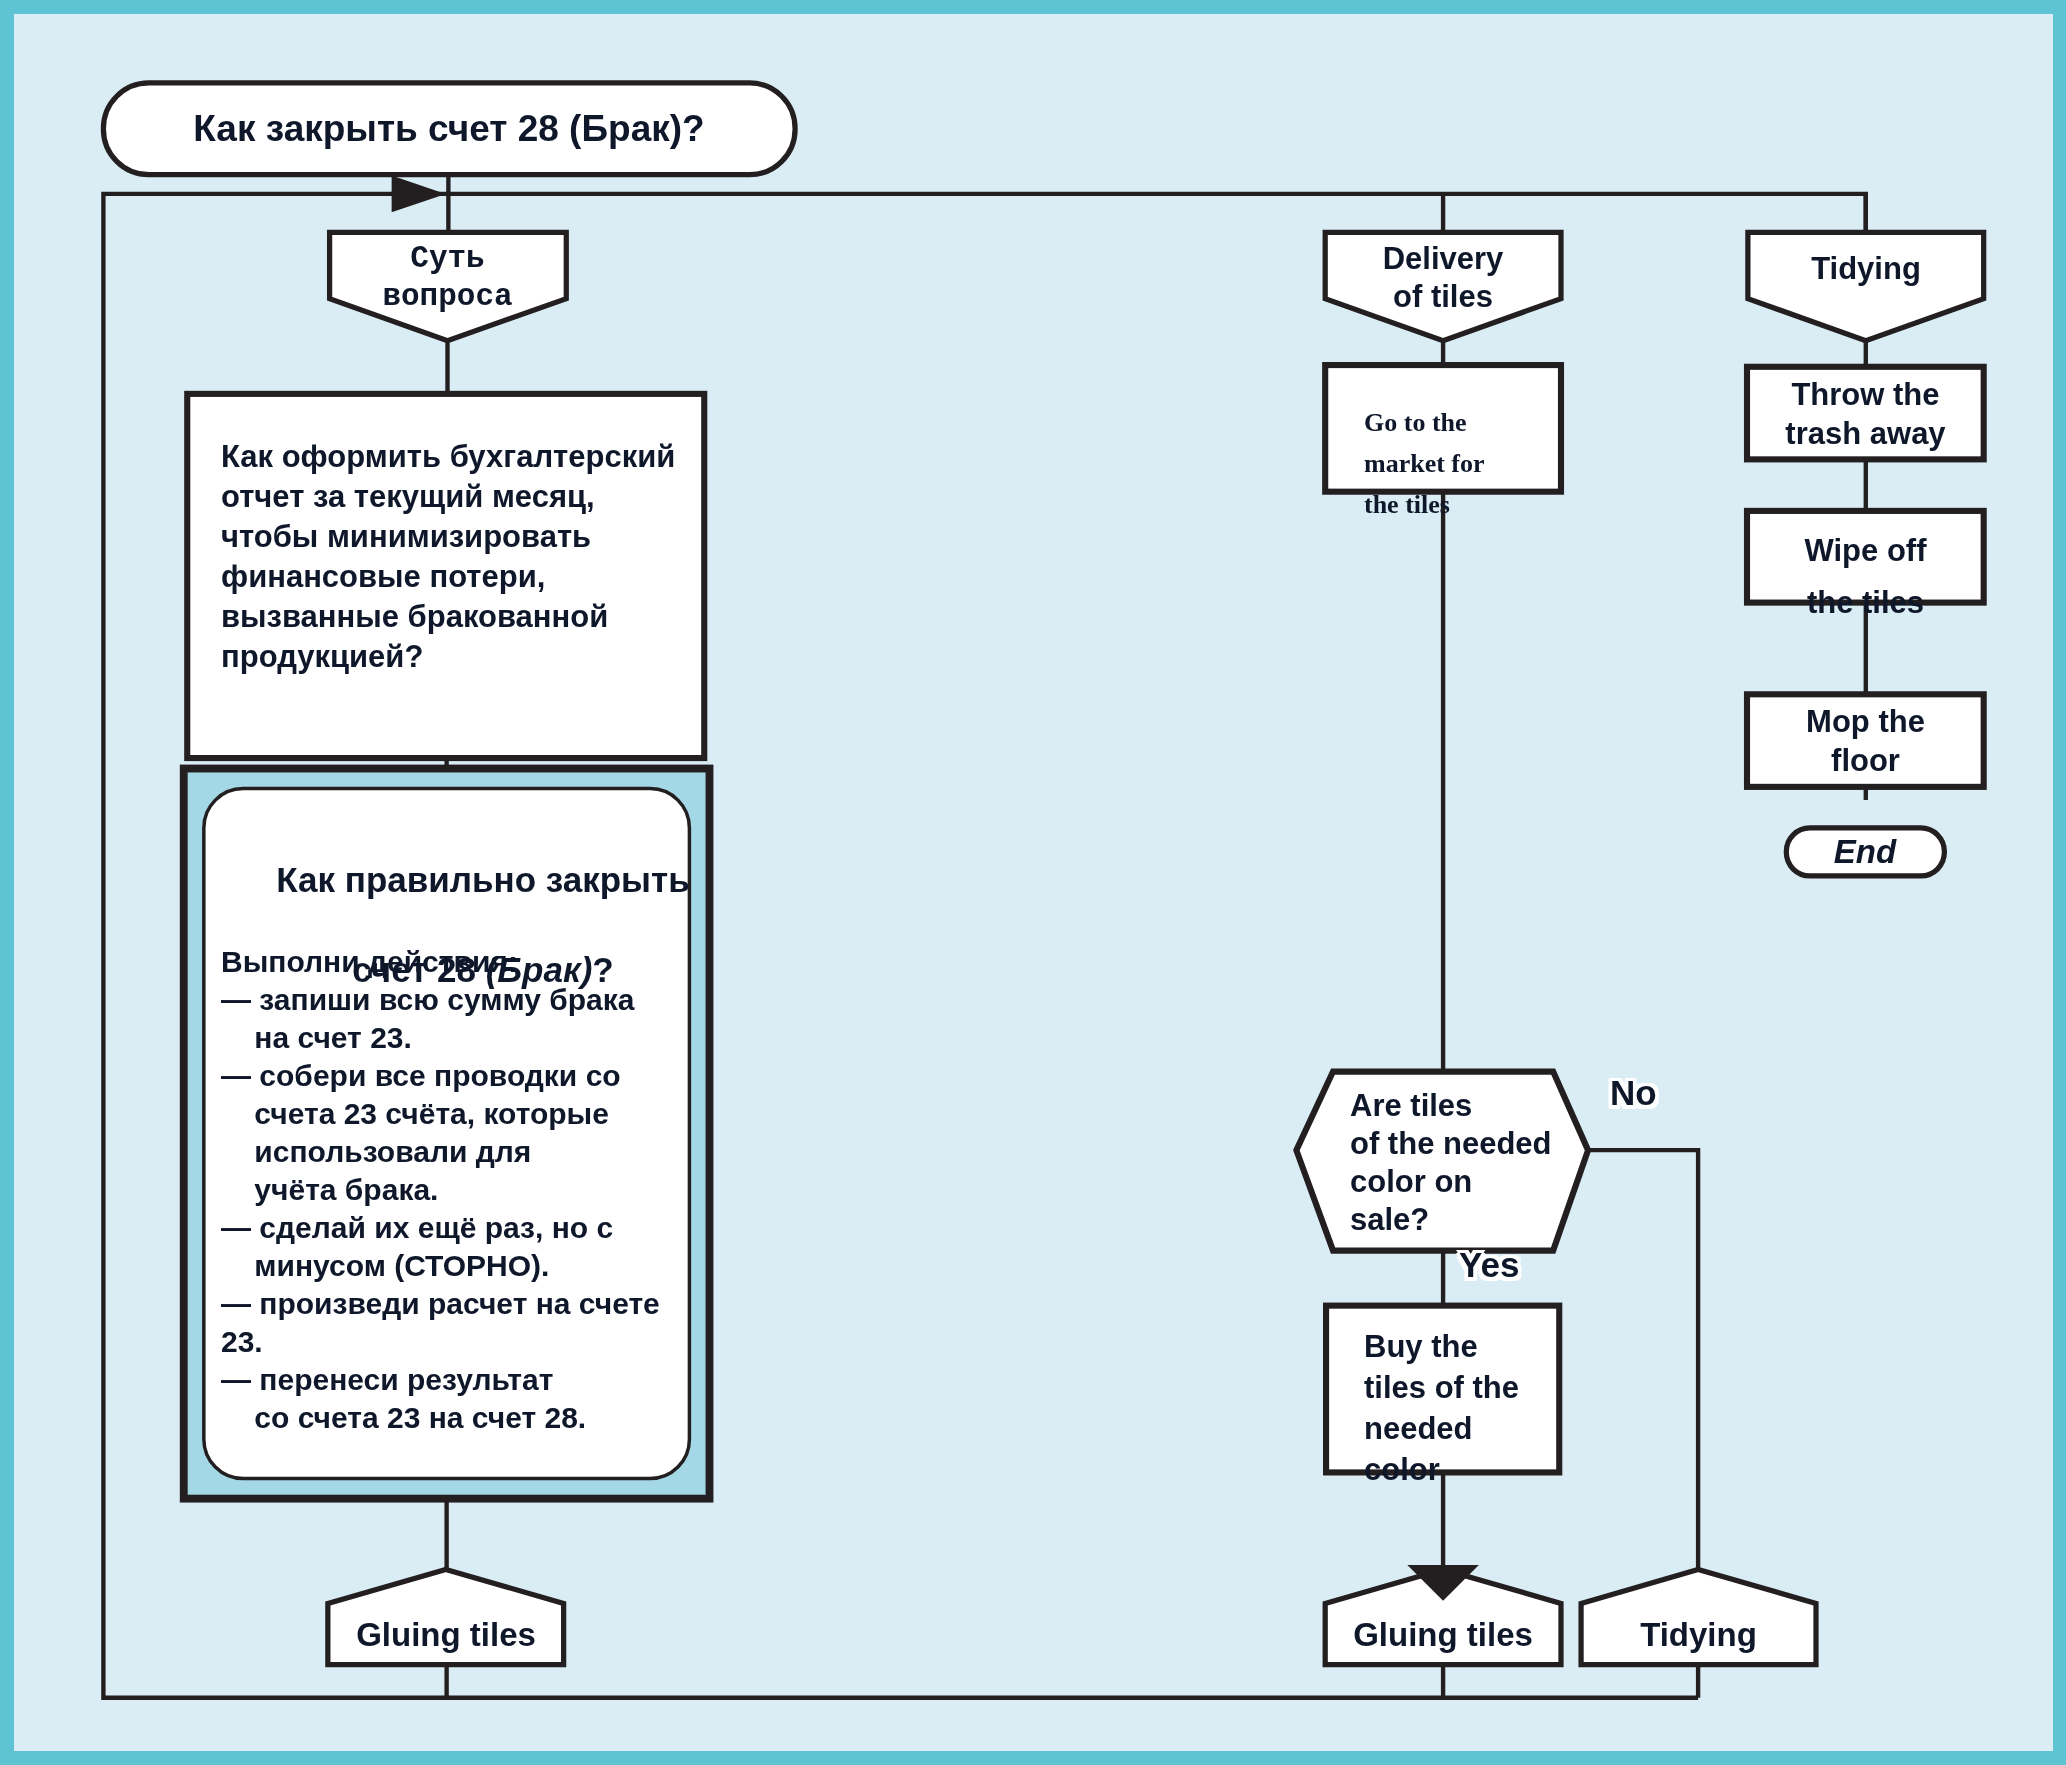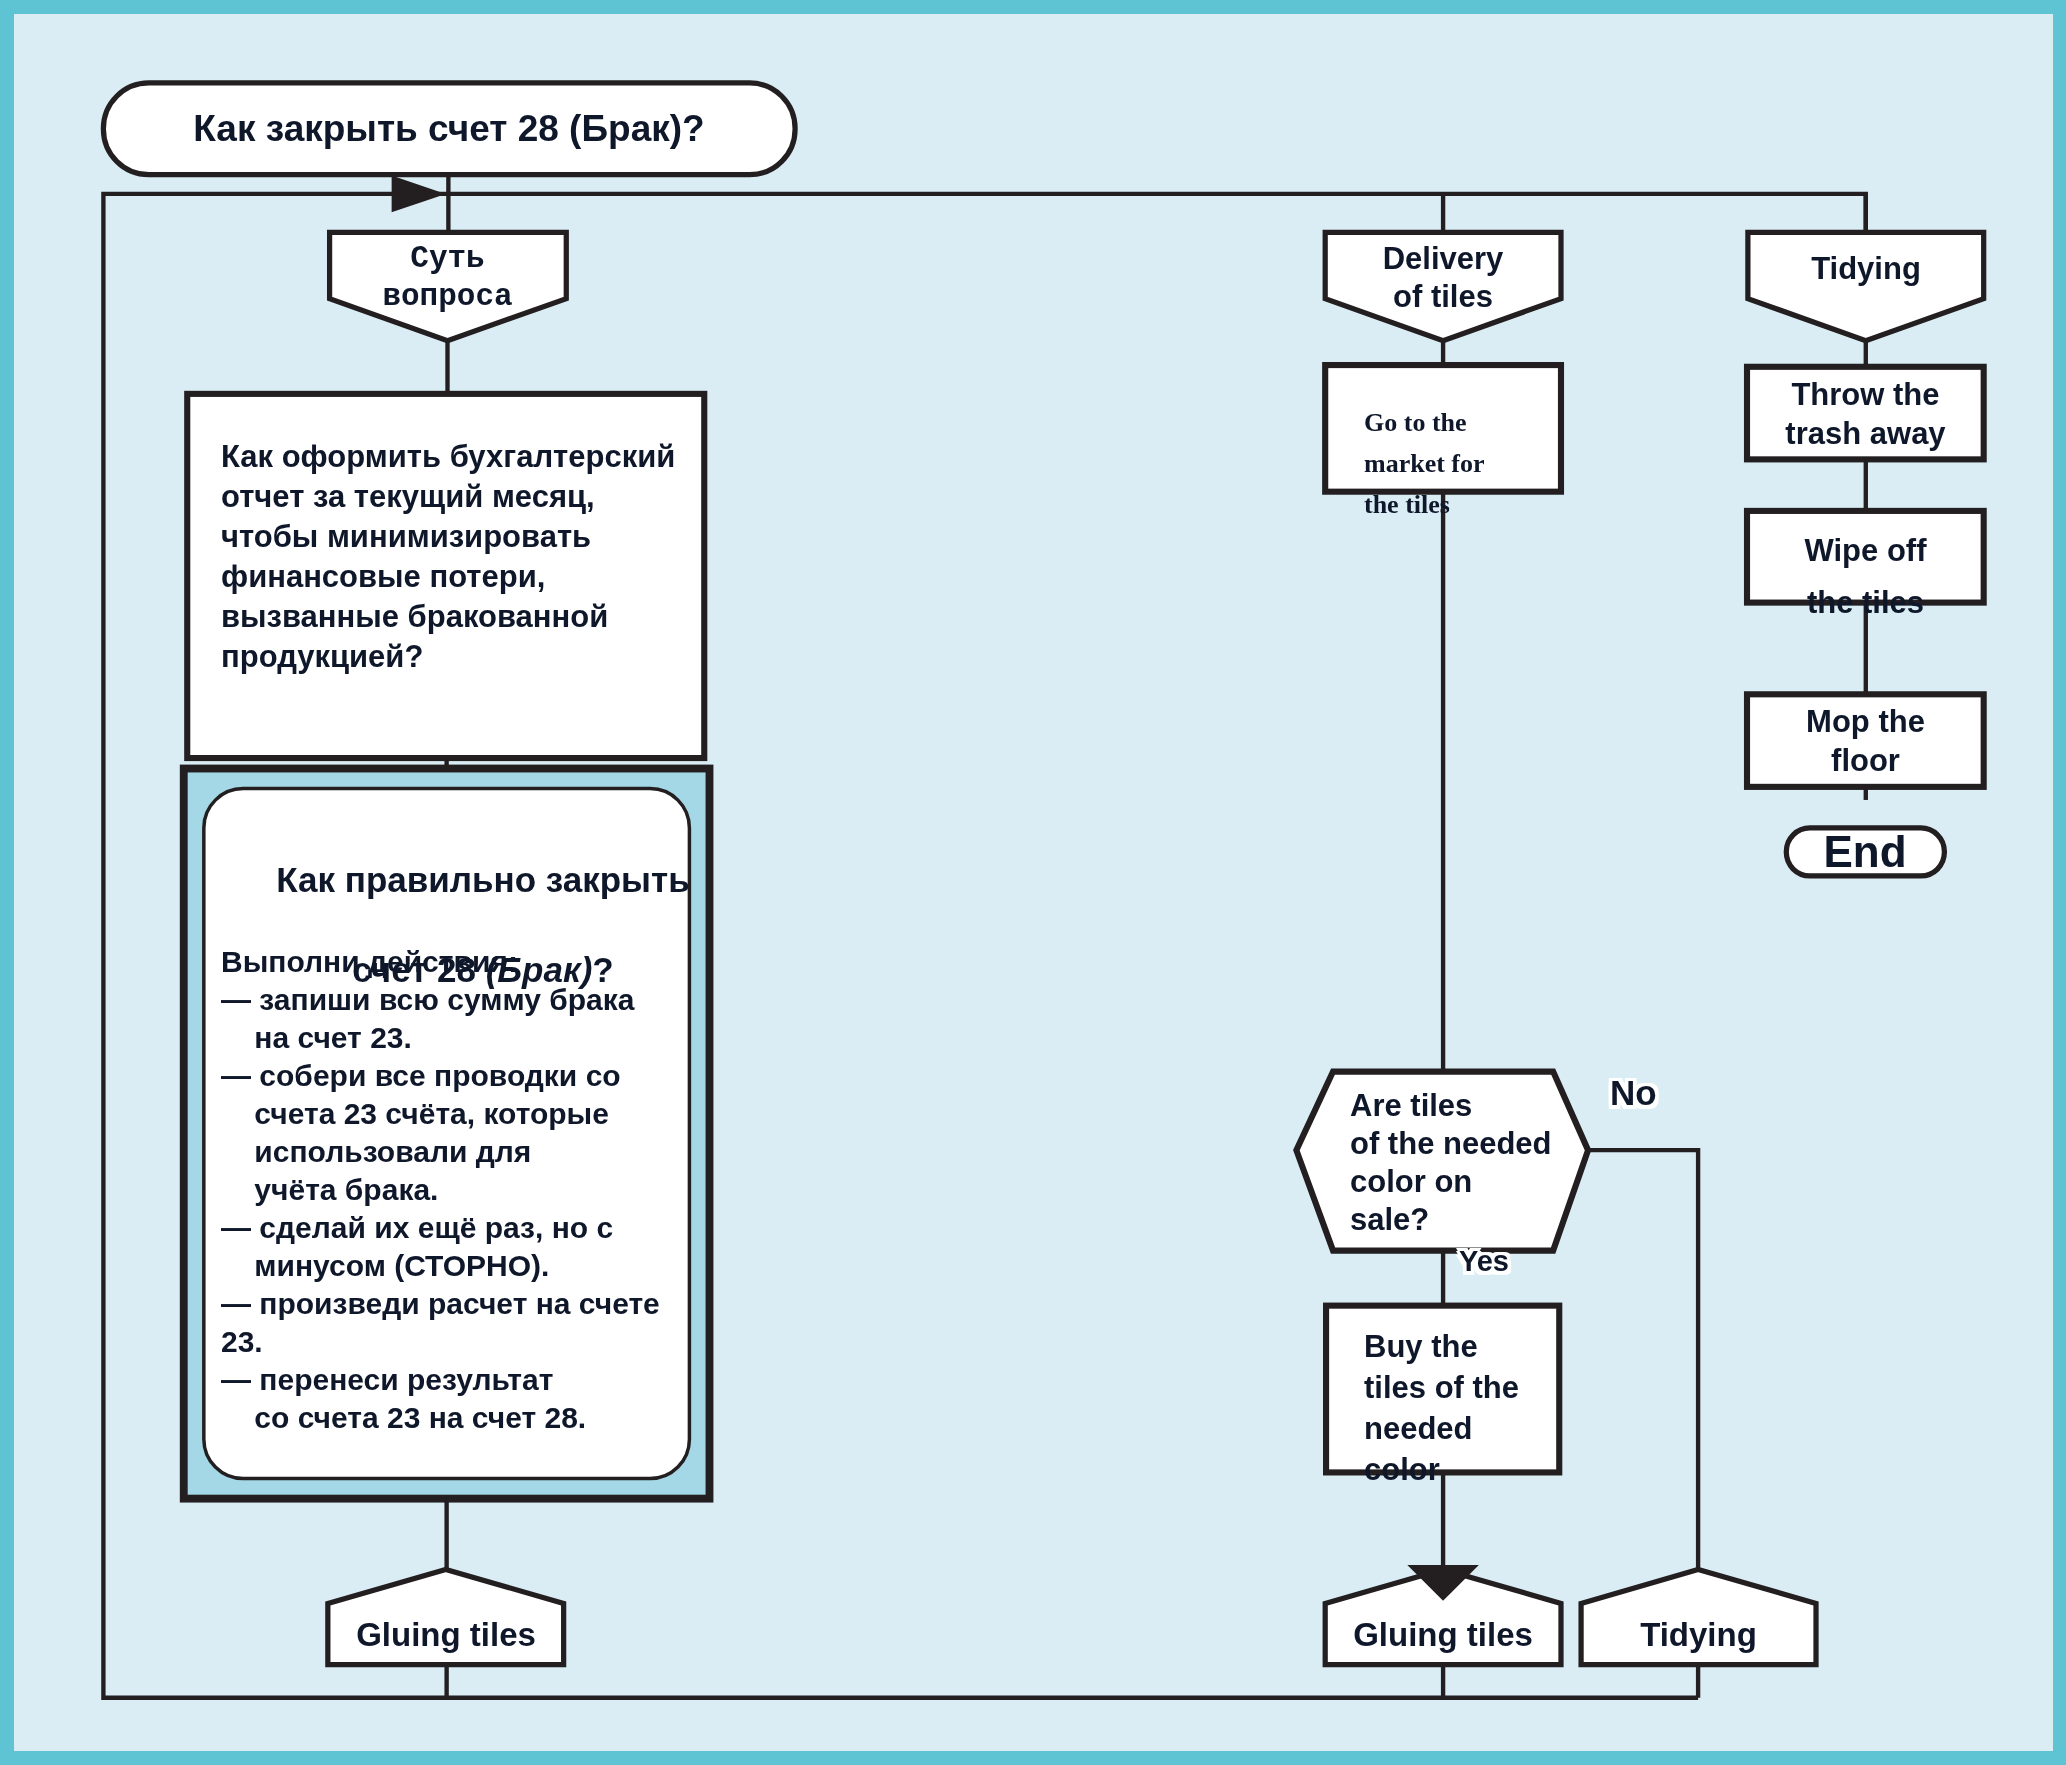--- a/index.html
+++ b/index.html
@@ -102,33 +102,33 @@
     <div class="txt" style="left:1364px;top:402px;width:197px;font-size:26px;line-height:41px;font-family:Liberation Serif, serif;">Go to the
 market for
 the tiles</div>
 
     <div class="txt" style="left:1350px;top:1087px;width:227px;font-size:31px;line-height:38px;">Are tiles
 of the needed
 color on
 sale?</div>
 
     <div class="txt halo" style="left:1610px;top:1073px;font-size:35px;">No</div>
-    <div class="txt halo" style="left:1459px;top:1245px;font-size:29px;">Yes</div>
+    <div class="txt halo" style="left:1459px;top:1245px;font-size:35px;">Yes</div>
 
     <div class="txt" style="left:1364px;top:1326px;width:210px;font-size:31px;line-height:41px;">Buy the
 tiles of the
 needed
 color</div>
 
     <div class="txt ctr" style="left:1747px;top:367px;width:237px;height:93px;font-size:31px;line-height:39px;">Throw the
 trash away</div>
     <div class="txt ctr" style="left:1747px;top:531px;width:237px;height:92px;font-size:31px;line-height:52px;">Wipe off
 the tiles</div>
     <div class="txt ctr" style="left:1747px;top:694px;width:237px;height:93px;font-size:31px;line-height:39px;">Mop the
 floor</div>
-    <div class="txt ctr" style="left:1786px;top:828px;width:158px;height:48px;font-size:44px;">End</div>
+    <div class="txt ctr" style="left:1786px;top:828px;width:158px;height:48px;font-size:33px;font-style:italic;">End</div>
 
     <div class="txt ctr" style="left:328px;top:1604px;width:236px;height:61px;font-size:33px;">Gluing tiles</div>
     <div class="txt ctr" style="left:1325px;top:1604px;width:236px;height:61px;font-size:33px;">Gluing tiles</div>
     <div class="txt ctr" style="left:1581px;top:1604px;width:235px;height:61px;font-size:33px;">Tidying</div>
   </div>
 </div>
 
 
 </body></html>

